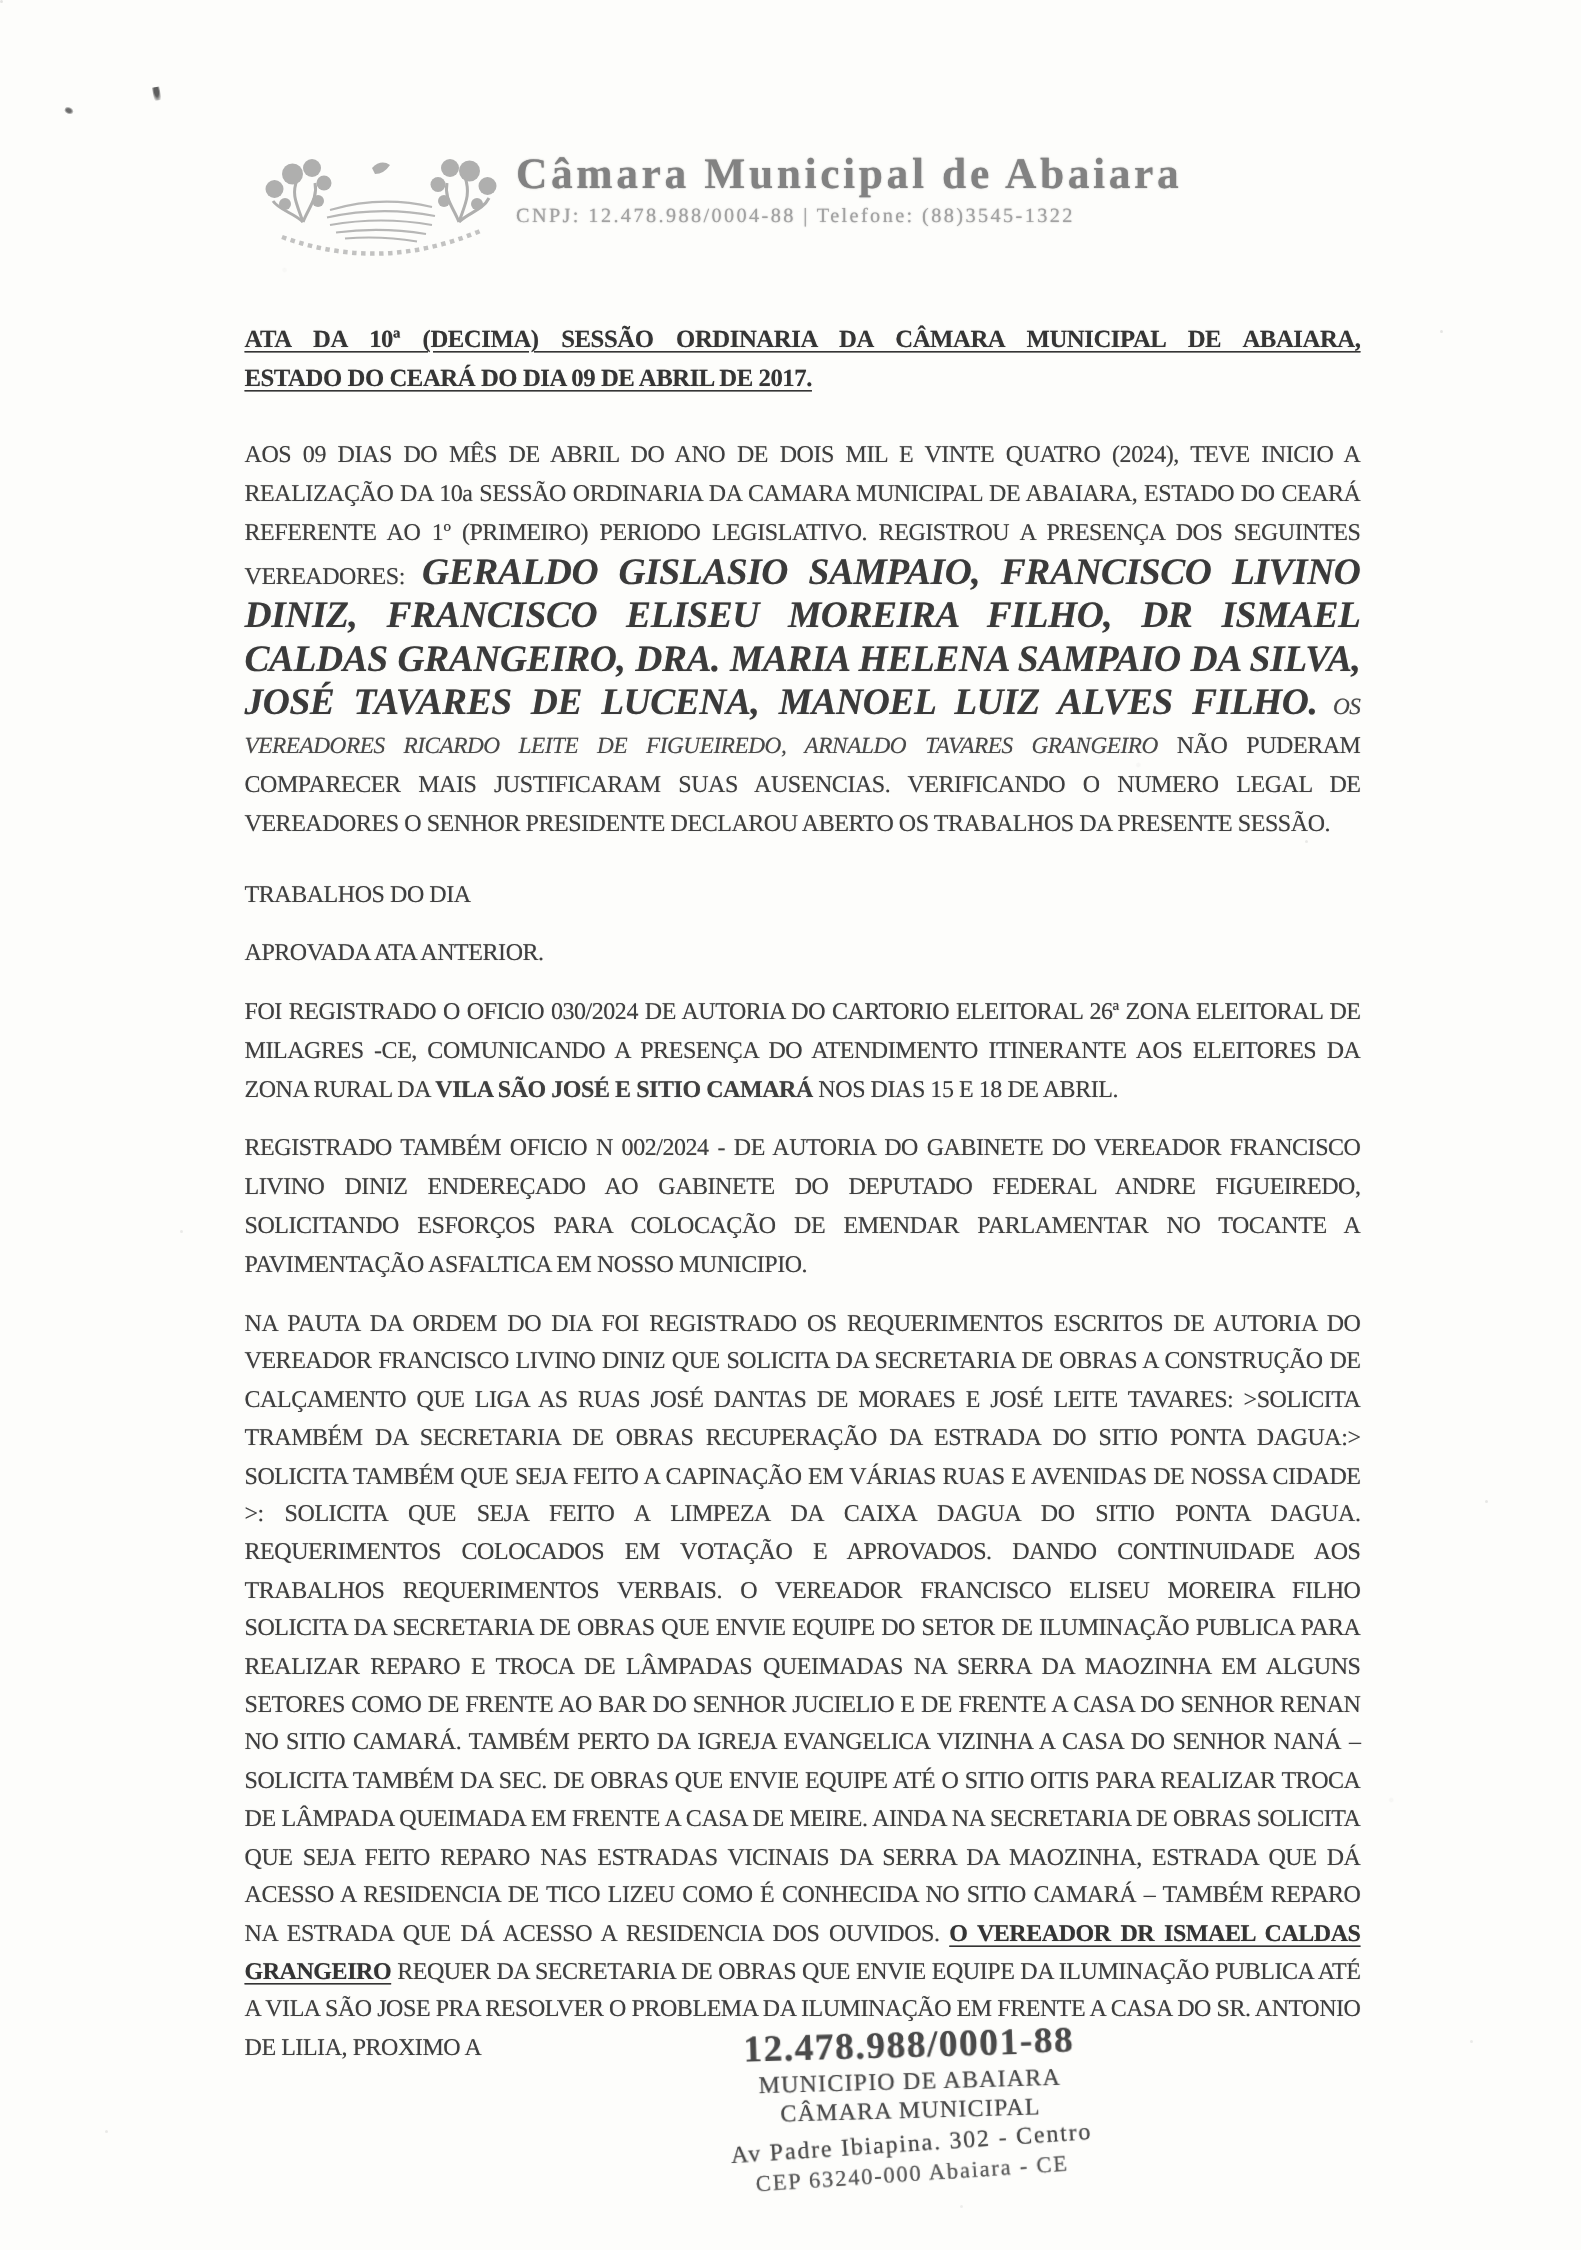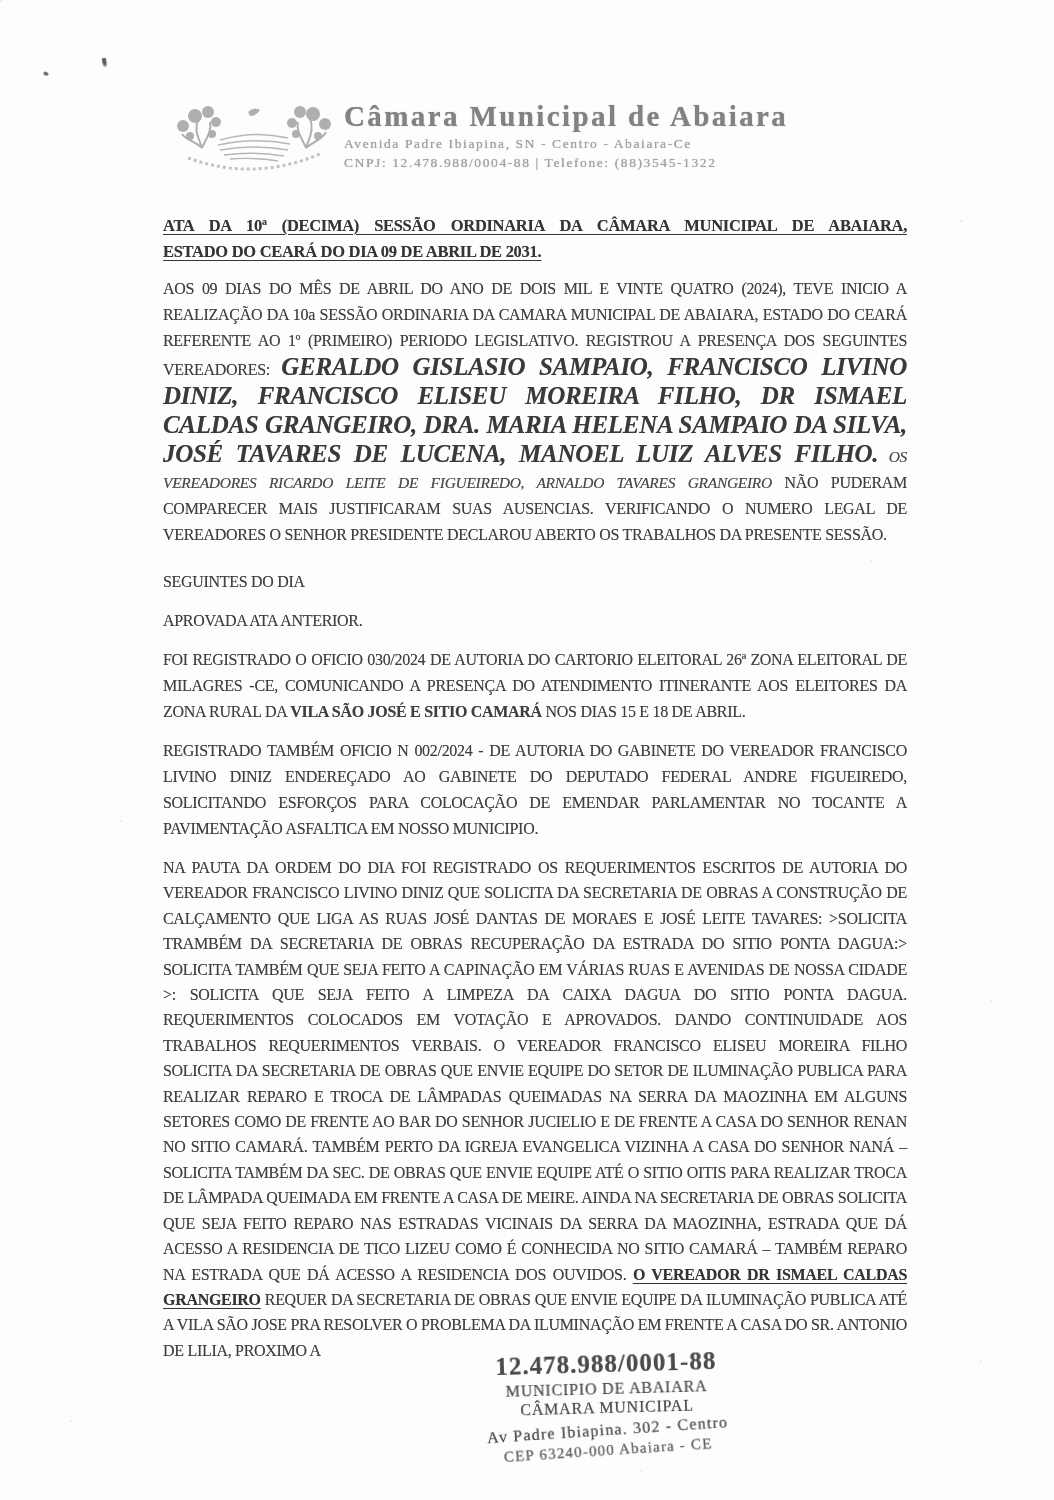--- a/index.html
+++ b/index.html
@@ -25,21 +25,21 @@
   }
   .hdr-line{font-size:13.5px;color:#a2a2a2;letter-spacing:1.6px;margin-top:3px;white-space:nowrap;
     text-shadow:0 0 1px rgba(160,160,160,.9);}
   
   .doc{
     position:absolute;left:163px;top:213px;width:744px;
     color:#3f3f3f;font-size:16px;letter-spacing:-.3px;line-height:26px;
     text-align:justify;
     text-shadow:0 0 .5px rgba(70,70,70,.55);
   }
-  .ata-title{font-weight:bold;color:#353535;font-size:16.5px;margin:0 0 11px 0;}
+  .ata-title{font-weight:bold;color:#353535;font-size:16.5px;margin:0 0 26px 0;}
   .ata-title .t1{display:block;text-decoration:underline;text-underline-offset:3px;text-align:justify;text-align-last:justify;}
   .ata-title .t2{display:block;text-decoration:underline;text-underline-offset:3px;}
   p.para{margin:0 0 13px 0;}
   p.opening{margin-bottom:21px;}
   p.ordem{line-height:25.4px;margin-bottom:4px;}
   .run-names{font-weight:bold;font-style:italic;font-size:25px;color:#3a3a3a;}
   .run-italic{font-style:italic;font-size:15.5px;color:#4a4a4a;}
   .run-bold{font-weight:bold;margin-top:12px;}
   .run-bold-underline{font-weight:bold;text-decoration:underline;text-underline-offset:3px;color:#343434;}
   .heading-line{margin:0 0 13px 0;}
@@ -114,34 +114,33 @@
           <path d="M56 59 q30 -4 60 1"></path>
           <path d="M62 63 q24 -2 48 2"></path>
         </g>
 
         <path d="M20 62 Q86 86 152 58" fill="none" stroke-width="3" stroke-dasharray="3 3" opacity="0.75"></path>
       </g>
     </svg>
   </div>
   <div class="header-text">
     <div class="org-name">Câmara Municipal de Abaiara</div>
-    <div class="hdr-line">Avenida Padre Ibiapina, SN - Centro - Abaiara-Ce</div>
     <div class="hdr-line">CNPJ: 12.478.988/0004-88  |  Telefone: (88)3545-1322</div>
   </div>
 
   <div class="doc">
 
     <div class="ata-title">
       <span class="t1">ATA DA 10ª (DECIMA) SESSÃO ORDINARIA DA CÂMARA MUNICIPAL DE ABAIARA,</span>
-      <span class="t2">ESTADO DO CEARÁ DO DIA 09 DE ABRIL DE 2031.</span>
+      <span class="t2">ESTADO DO CEARÁ DO DIA 09 DE ABRIL DE 2017.</span>
     </div>
 
     <p class="para opening"><span>AOS 09 DIAS DO MÊS DE ABRIL DO ANO DE DOIS MIL E VINTE QUATRO (2024), TEVE INICIO A REALIZAÇÃO DA 10a SESSÃO ORDINARIA DA CAMARA MUNICIPAL DE ABAIARA, ESTADO DO CEARÁ REFERENTE AO 1º (PRIMEIRO) PERIODO LEGISLATIVO. REGISTROU A PRESENÇA DOS SEGUINTES VEREADORES: </span><span class="run-names">GERALDO GISLASIO SAMPAIO, FRANCISCO LIVINO DINIZ, FRANCISCO ELISEU MOREIRA FILHO, DR ISMAEL CALDAS GRANGEIRO, DRA. MARIA HELENA SAMPAIO DA SILVA, JOSÉ TAVARES DE LUCENA, MANOEL LUIZ ALVES FILHO.</span><span class="run-italic"> OS VEREADORES RICARDO LEITE DE FIGUEIREDO, ARNALDO TAVARES GRANGEIRO </span><span> NÃO PUDERAM COMPARECER MAIS JUSTIFICARAM SUAS AUSENCIAS. VERIFICANDO O NUMERO LEGAL DE VEREADORES O SENHOR PRESIDENTE DECLAROU ABERTO OS TRABALHOS DA PRESENTE SESSÃO.</span></p>
 
-    <p class="para heading-line">SEGUINTES DO DIA</p>
+    <p class="para heading-line">TRABALHOS DO DIA</p>
 
     <p class="para heading-line">APROVADA ATA ANTERIOR.</p>
 
     <p class="para"><span>FOI REGISTRADO O OFICIO 030/2024 DE AUTORIA DO CARTORIO ELEITORAL 26ª ZONA ELEITORAL DE MILAGRES -CE, COMUNICANDO A PRESENÇA DO ATENDIMENTO ITINERANTE AOS ELEITORES DA ZONA RURAL DA </span><span class="run-bold">VILA SÃO JOSÉ E SITIO CAMARÁ</span><span> NOS DIAS 15 E 18 DE ABRIL.</span></p>
 
     <p class="para">REGISTRADO TAMBÉM OFICIO N 002/2024 - DE AUTORIA DO GABINETE DO VEREADOR FRANCISCO LIVINO DINIZ ENDEREÇADO AO GABINETE DO DEPUTADO FEDERAL ANDRE FIGUEIREDO, SOLICITANDO ESFORÇOS PARA COLOCAÇÃO DE EMENDAR PARLAMENTAR NO TOCANTE A PAVIMENTAÇÃO ASFALTICA EM NOSSO MUNICIPIO.</p>
 
     <p class="para ordem"><span>NA PAUTA DA ORDEM DO DIA FOI REGISTRADO OS REQUERIMENTOS ESCRITOS DE AUTORIA DO VEREADOR FRANCISCO LIVINO DINIZ QUE SOLICITA DA SECRETARIA DE OBRAS A CONSTRUÇÃO DE CALÇAMENTO QUE LIGA AS RUAS JOSÉ DANTAS DE MORAES E JOSÉ LEITE TAVARES: &gt;SOLICITA TRAMBÉM DA SECRETARIA DE OBRAS RECUPERAÇÃO DA ESTRADA DO SITIO PONTA DAGUA:&gt; SOLICITA TAMBÉM QUE SEJA FEITO A CAPINAÇÃO EM VÁRIAS RUAS E AVENIDAS DE NOSSA CIDADE &gt;: SOLICITA QUE SEJA FEITO A LIMPEZA DA CAIXA DAGUA DO SITIO PONTA DAGUA. REQUERIMENTOS COLOCADOS EM VOTAÇÃO E APROVADOS. DANDO CONTINUIDADE AOS TRABALHOS REQUERIMENTOS VERBAIS. O VEREADOR FRANCISCO ELISEU MOREIRA FILHO SOLICITA DA SECRETARIA DE OBRAS QUE ENVIE EQUIPE DO SETOR DE ILUMINAÇÃO PUBLICA PARA REALIZAR REPARO E TROCA DE LÂMPADAS QUEIMADAS NA SERRA DA MAOZINHA EM ALGUNS SETORES COMO DE FRENTE AO BAR DO SENHOR JUCIELIO E DE FRENTE A CASA DO SENHOR RENAN NO SITIO CAMARÁ. TAMBÉM PERTO DA IGREJA EVANGELICA VIZINHA A CASA DO SENHOR NANÁ – SOLICITA TAMBÉM DA SEC. DE OBRAS QUE ENVIE EQUIPE ATÉ O SITIO OITIS PARA REALIZAR TROCA DE LÂMPADA QUEIMADA EM FRENTE A CASA DE MEIRE. AINDA NA SECRETARIA DE OBRAS SOLICITA QUE SEJA FEITO REPARO NAS ESTRADAS VICINAIS DA SERRA DA MAOZINHA, ESTRADA QUE DÁ ACESSO A RESIDENCIA DE TICO LIZEU COMO É CONHECIDA NO SITIO CAMARÁ – TAMBÉM REPARO NA ESTRADA QUE DÁ ACESSO A RESIDENCIA DOS OUVIDOS.  </span><span class="run-bold-underline">O VEREADOR DR ISMAEL CALDAS GRANGEIRO</span><span> REQUER DA SECRETARIA DE OBRAS QUE ENVIE EQUIPE DA ILUMINAÇÃO PUBLICA ATÉ A VILA SÃO JOSE PRA RESOLVER O PROBLEMA DA ILUMINAÇÃO EM FRENTE A CASA DO SR. ANTONIO DE LILIA, PROXIMO A</span></p>
 
   </div>

